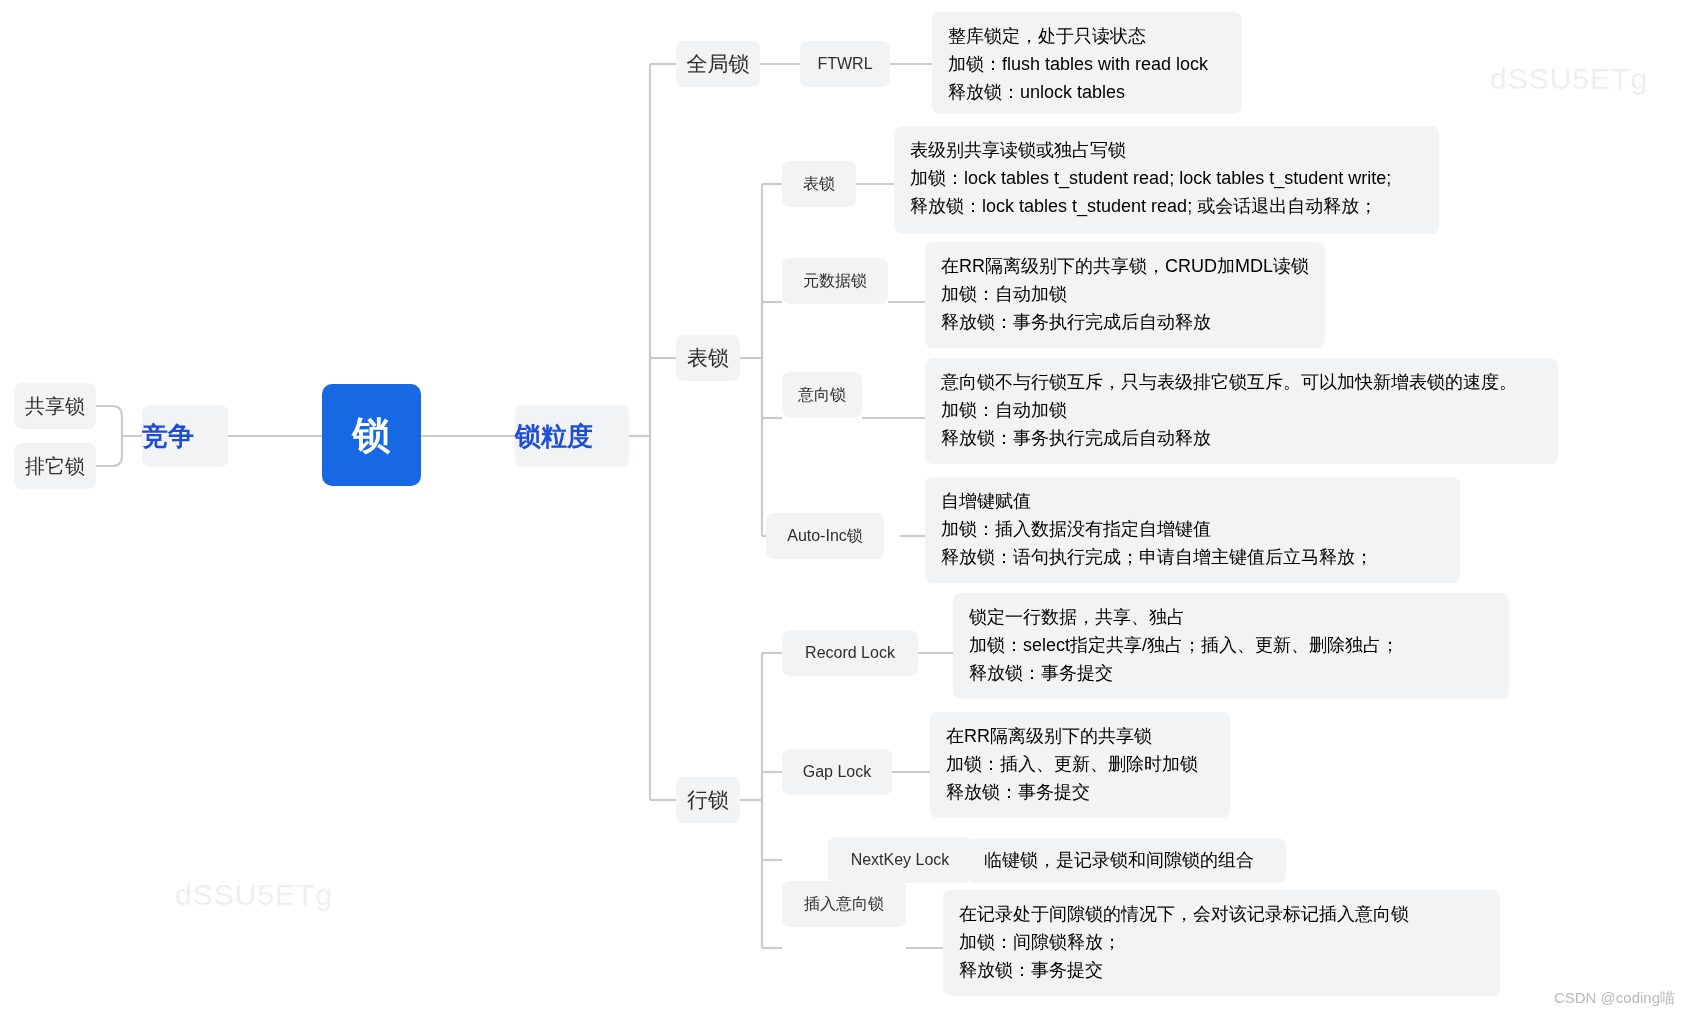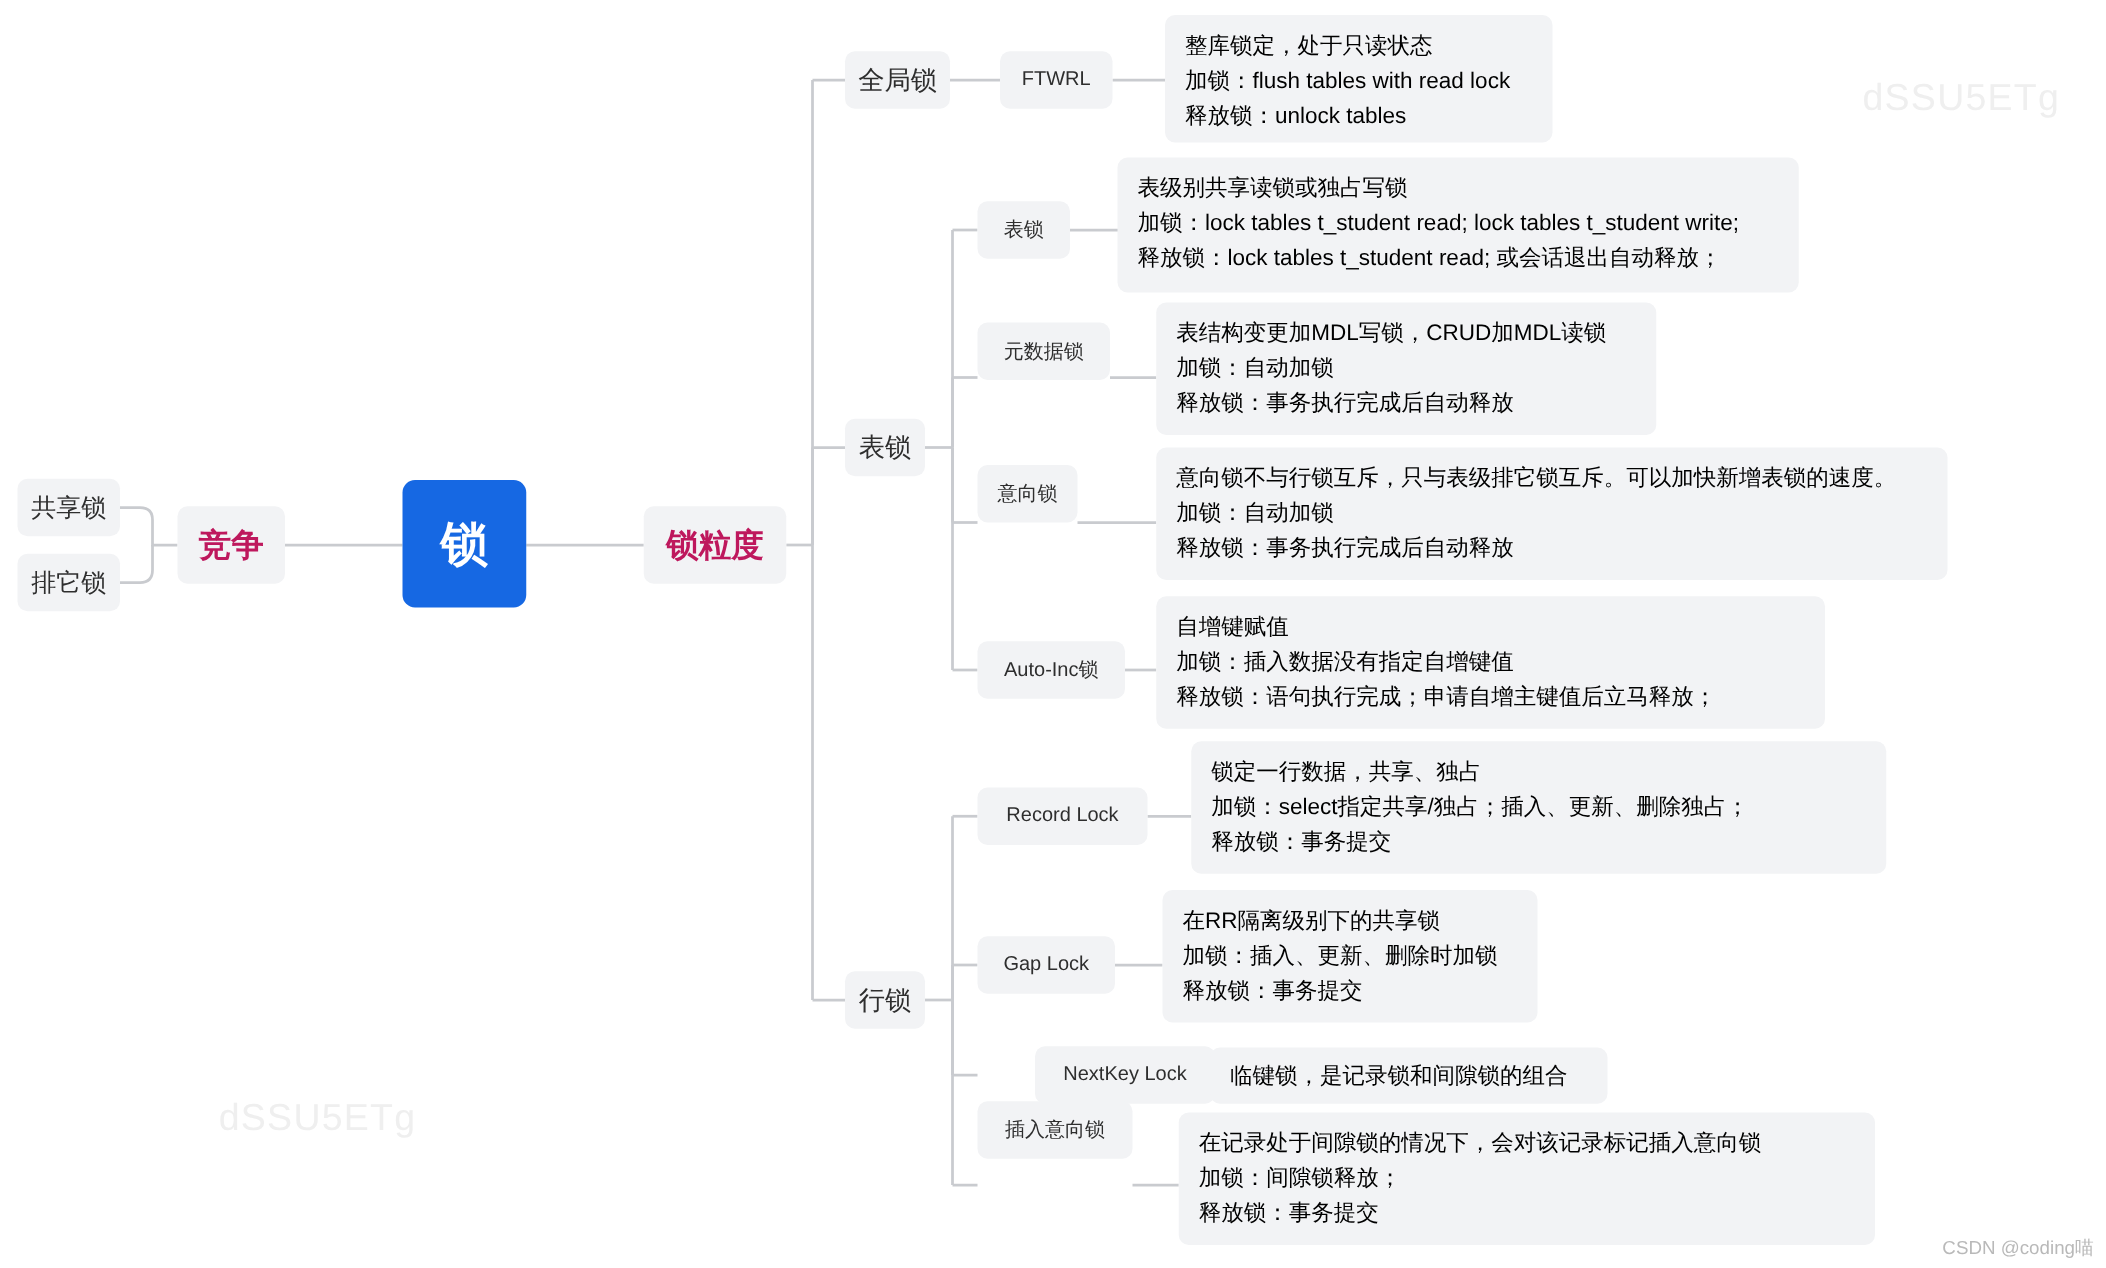--- a/index.html
+++ b/index.html
@@ -34,22 +34,22 @@
     border-radius: 8px;
     color: #333333;
     display: flex;
     align-items: center;
     white-space: nowrap;
   }
   .node.lvl1 {
     background: #f2f3f5;
     font-size: 26px;
     font-weight: bold;
-    color: #be185d;
-    justify-content: center;
+    color: #1d4ed8;
+    justify-content: flex-start;
   }
   .node.root {
     background: #1668e3;
     color: #ffffff;
     font-size: 38px;
     font-weight: bold;
     justify-content: center;
     border-radius: 10px;
   }
   .node.lvl2 {
@@ -203,35 +203,35 @@
   <div class="detail" style="left:894px; top:126px; width:545px; height:108px;">
     <span class="ln">表级别共享读锁或独占写锁</span>
     <span class="ln">加锁：lock tables t_student read; lock tables t_student write;</span>
     <span class="ln">释放锁：lock tables t_student read; 或会话退出自动释放；</span>
   </div>
 
   <div class="node leaf" style="left:782px; top:258px; width:106px; height:46px;">
     <span>元数据锁</span>
   </div>
   <div class="detail" style="left:925px; top:242px; width:400px; height:106px;">
-    <span class="ln">表结构变更加MDL写锁，CRUD加MDL读锁</span>
+    <span class="ln">在RR隔离级别下的共享锁，CRUD加MDL读锁</span>
     <span class="ln">加锁：自动加锁</span>
     <span class="ln">释放锁：事务执行完成后自动释放</span>
   </div>
 
   <div class="node leaf" style="left:782px; top:372px; width:80px; height:46px;">
     <span>意向锁</span>
   </div>
   <div class="detail" style="left:925px; top:358px; width:633px; height:106px;">
     <span class="ln">意向锁不与行锁互斥，只与表级排它锁互斥。可以加快新增表锁的速度。</span>
     <span class="ln">加锁：自动加锁</span>
     <span class="ln">释放锁：事务执行完成后自动释放</span>
   </div>
 
-  <div class="node leaf" style="left:782px; top:513px; width:118px; height:46px;">
+  <div class="node leaf" style="left:766px; top:513px; width:118px; height:46px;">
     <span>Auto-Inc锁</span>
   </div>
   <div class="detail" style="left:925px; top:477px; width:535px; height:106px;">
     <span class="ln">自增键赋值</span>
     <span class="ln">加锁：插入数据没有指定自增键值</span>
     <span class="ln">释放锁：语句执行完成；申请自增主键值后立马释放；</span>
   </div>
 
   <div class="node leaf" style="left:782px; top:630px; width:136px; height:46px;">
     <span>Record Lock</span>

